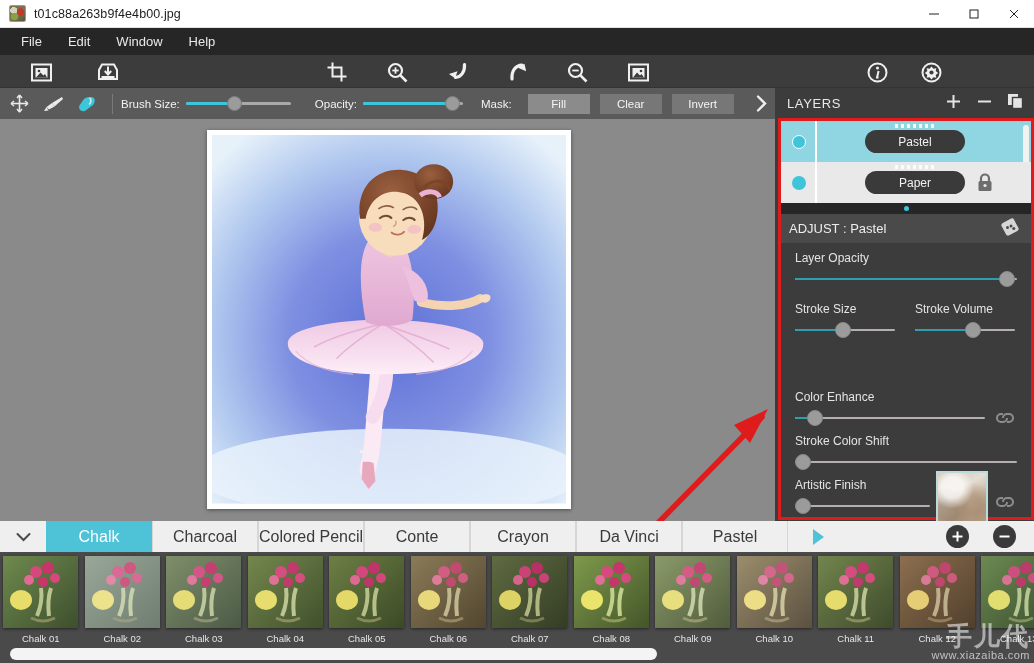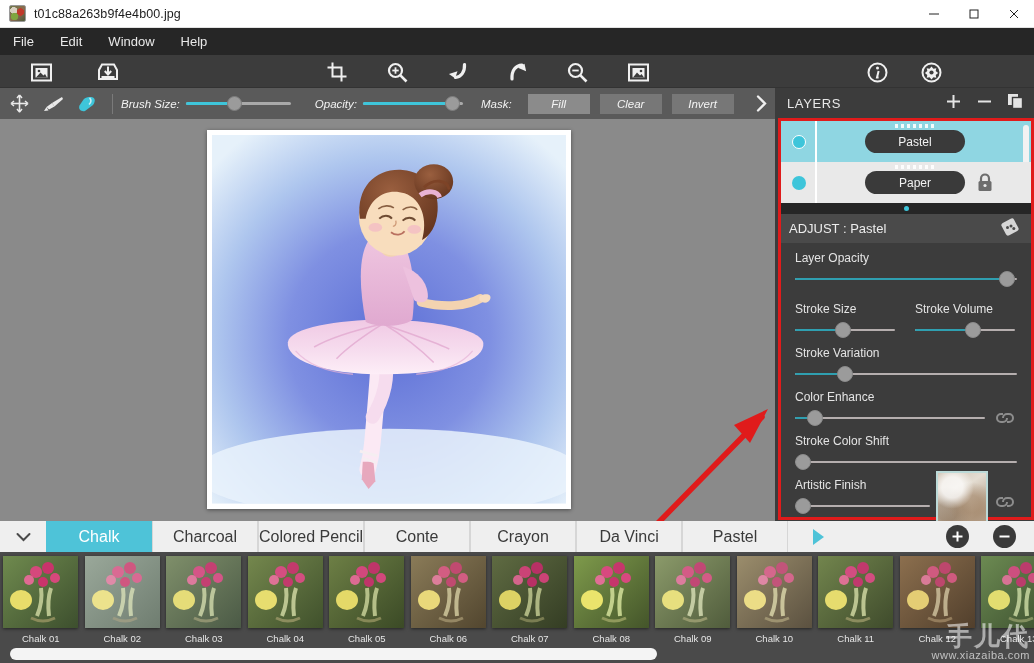--- a/index.html
+++ b/index.html
@@ -31,42 +31,42 @@
   .win-controls { margin-left: auto; display: flex; height: 28px; }
   .win-btn {
     width: 40px; height: 28px; display: flex; align-items: center; justify-content: center;
     color: #222;
   }
   .win-btn svg { display: block; }
 
   
   .menubar {
     position: absolute; left: 0; top: 28px; width: 1034px; height: 27px;
-    background: #262626; display: flex; align-items: center; 
+    background: #262626; display: flex; align-items: center; padding-left: 8px;
   }
   .menu-item {
     color: #e9e9e9; font-size: 13px; padding: 4px 13px; line-height: 1;
   }
 
   
   .toolbar1 {
     position: absolute; left: 0; top: 55px; width: 1034px; height: 33px;
     background: #3c3c3c; border-bottom: 1px solid #333;
   }
   .tb-icon {
     position: absolute; top: 4px; width: 26px; height: 26px;
     display: flex; align-items: center; justify-content: center;
     color: #f0f0f0;
   }
   .tb-icon svg { display: block; }
 
   
   .toolbar2 {
     position: absolute; left: 0; top: 88px; width: 775px; height: 31px;
-    background: #5a5a5a; display: flex; align-items: center; font-style: italic;
+    background: #5a5a5a; display: flex; align-items: center;
   }
   .t2-tool {
     width: 30px; height: 24px; display: flex; align-items: center; justify-content: center;
     color: #eaeaea; margin-left: 4px;
   }
   .t2-tool.active { color: #3ec5da; }
   .t2-sep { width: 1px; height: 20px; background: #7a7a7a; margin: 0 8px 0 10px; }
   .t2-label { color: #f2f2f2; font-size: 11.5px; margin-right: 6px; white-space: nowrap; }
   .slider { position: relative; height: 18px; display: flex; align-items: center; }
   .slider .track { height: 3px; border-radius: 2px; background: #a9a9a9; }
@@ -572,28 +572,20 @@
 
         <div class="ctl" style="left:134px; top:59px; width:100px;">
           <div class="ctl-label">Stroke Volume</div>
           <div class="ps" style="width:100px;">
             <div class="track" style="width:100px; top:7px;"></div>
             <div class="fill" style="width:56px; top:7px;"></div>
             <div class="knob" style="left:50px;"></div>
           </div>
         </div>
 
-        <div class="ctl" style="left:14px; top:103px; width:222px;">
-          <div class="ctl-label">Stroke Variation</div>
-          <div class="ps" style="width:222px;">
-            <div class="track" style="width:222px; top:7px;"></div>
-            <div class="fill" style="width:48px; top:7px;"></div>
-            <div class="knob" style="left:42px;"></div>
-          </div>
-        </div>
 
         <div class="ctl" style="left:14px; top:147px; width:190px;">
           <div class="ctl-label">Color Enhance</div>
           <div class="ps" style="width:190px;">
             <div class="track" style="width:190px; top:7px;"></div>
             <div class="fill" style="width:18px; top:7px;"></div>
             <div class="knob" style="left:12px;"></div>
           </div>
         </div>
         <div class="link-icon" style="left:213px; top:168px;">

